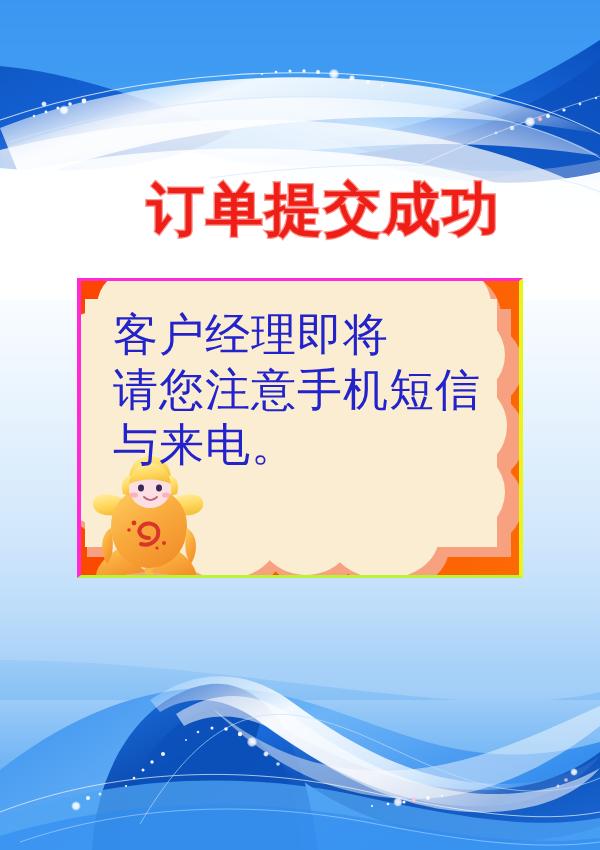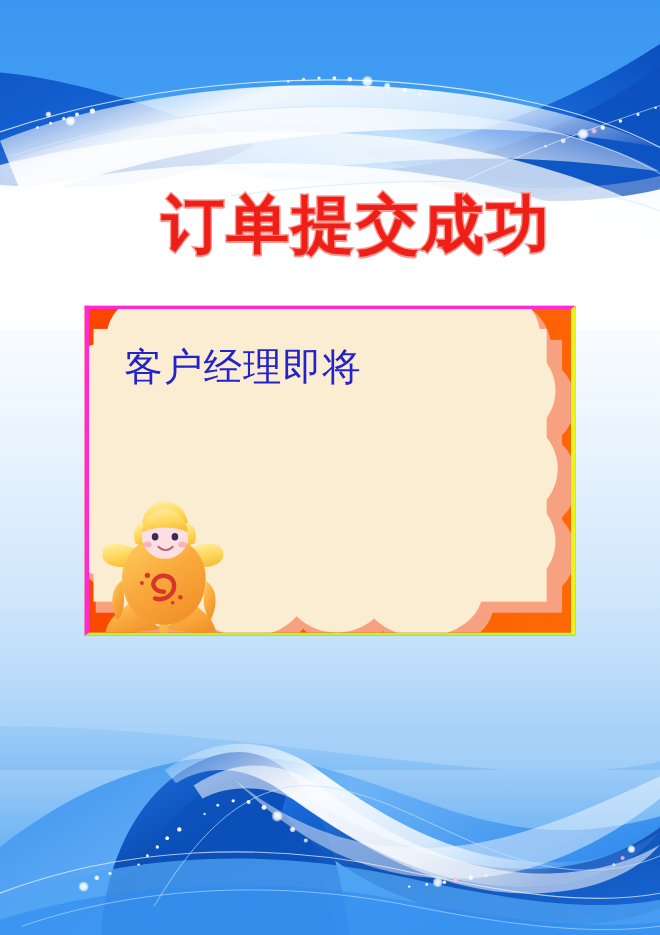--- a/index.html
+++ b/index.html
@@ -44,21 +44,21 @@
   #title-wrap {
     position: absolute;
     left: 0;
     top: 176px;
     width: 600px;
     text-align: center;
     z-index: 40;
   }
   #page-title {
     display: inline-block;
-    font-family: Liberation Mono, monospace;
+    font-family: Liberation Serif, serif;
     font-size: 57px;
     line-height: 68px;
     font-weight: bold;
     letter-spacing: 2px;
     color: #ef1f17;
     -webkit-text-stroke: 2.4px #f79a93;
     paint-order: stroke fill;
     text-shadow:
        1px 0 0 #f79a93, -1px 0 0 #f79a93,
        0 1px 0 #f79a93, 0 -1px 0 #f79a93;
@@ -114,21 +114,21 @@
   }
 
   
   #message-text {
     position: absolute;
     left: 32px;
     top: 26px;
     width: 400px;
     z-index: 8;
     font-family: "DejaVu Sans", "Liberation Sans", sans-serif;
-    font-size: 35px;
+    font-size: 45px;
     line-height: 55px;
     font-weight: normal;
     color: #2323cc;
     letter-spacing: 1px;
   }
   #message-text .line { display: block; white-space: nowrap; }
 </style>
 </head>
 <body>
 
@@ -432,16 +432,18 @@
       <ellipse cx="66" cy="34" rx="3" ry="3.4" fill="#3b2a55"></ellipse>
 
       <ellipse cx="41" cy="41" rx="4" ry="2.6" fill="#f9a7b4" opacity="0.8"></ellipse>
       <ellipse cx="73" cy="41" rx="4" ry="2.6" fill="#f9a7b4" opacity="0.8"></ellipse>
 
       <path d="M51,43 C55,47 60,47 64,43" fill="none" stroke="#c0607a" stroke-width="1.8" stroke-linecap="round"></path>
     </svg>
 
     <div id="message-text">
       <span class="line">客户经理即将</span>
+      <span class="line">请您注意手机短信</span>
+      <span class="line">与来电。</span>
     </div>
 
   </div>
 </div>
 
 </body></html>

